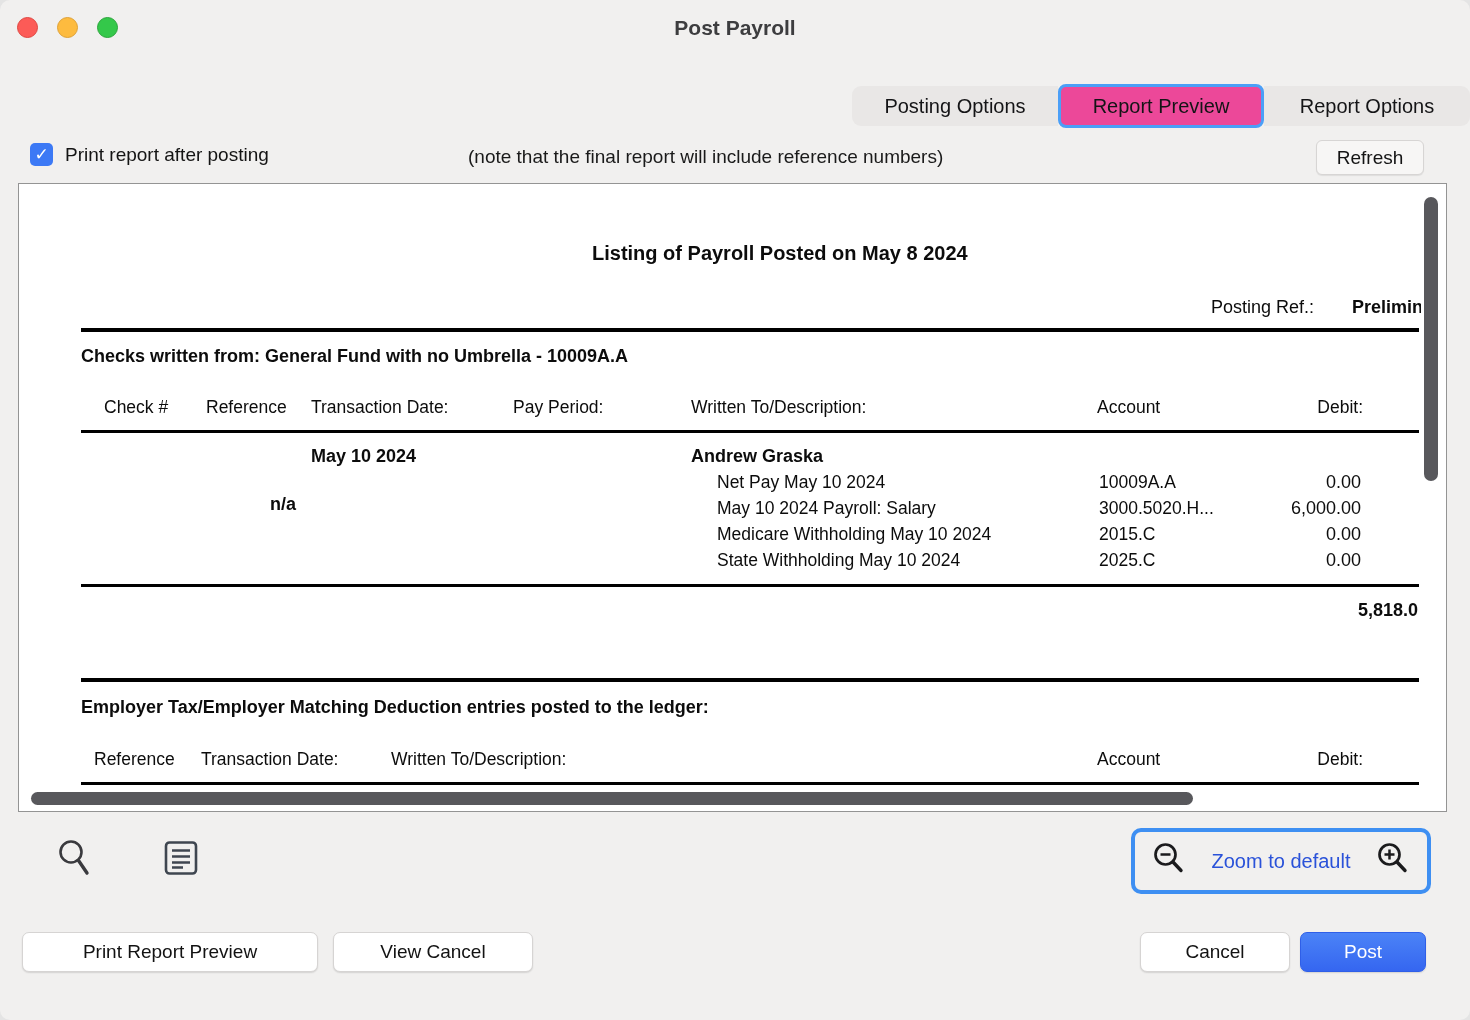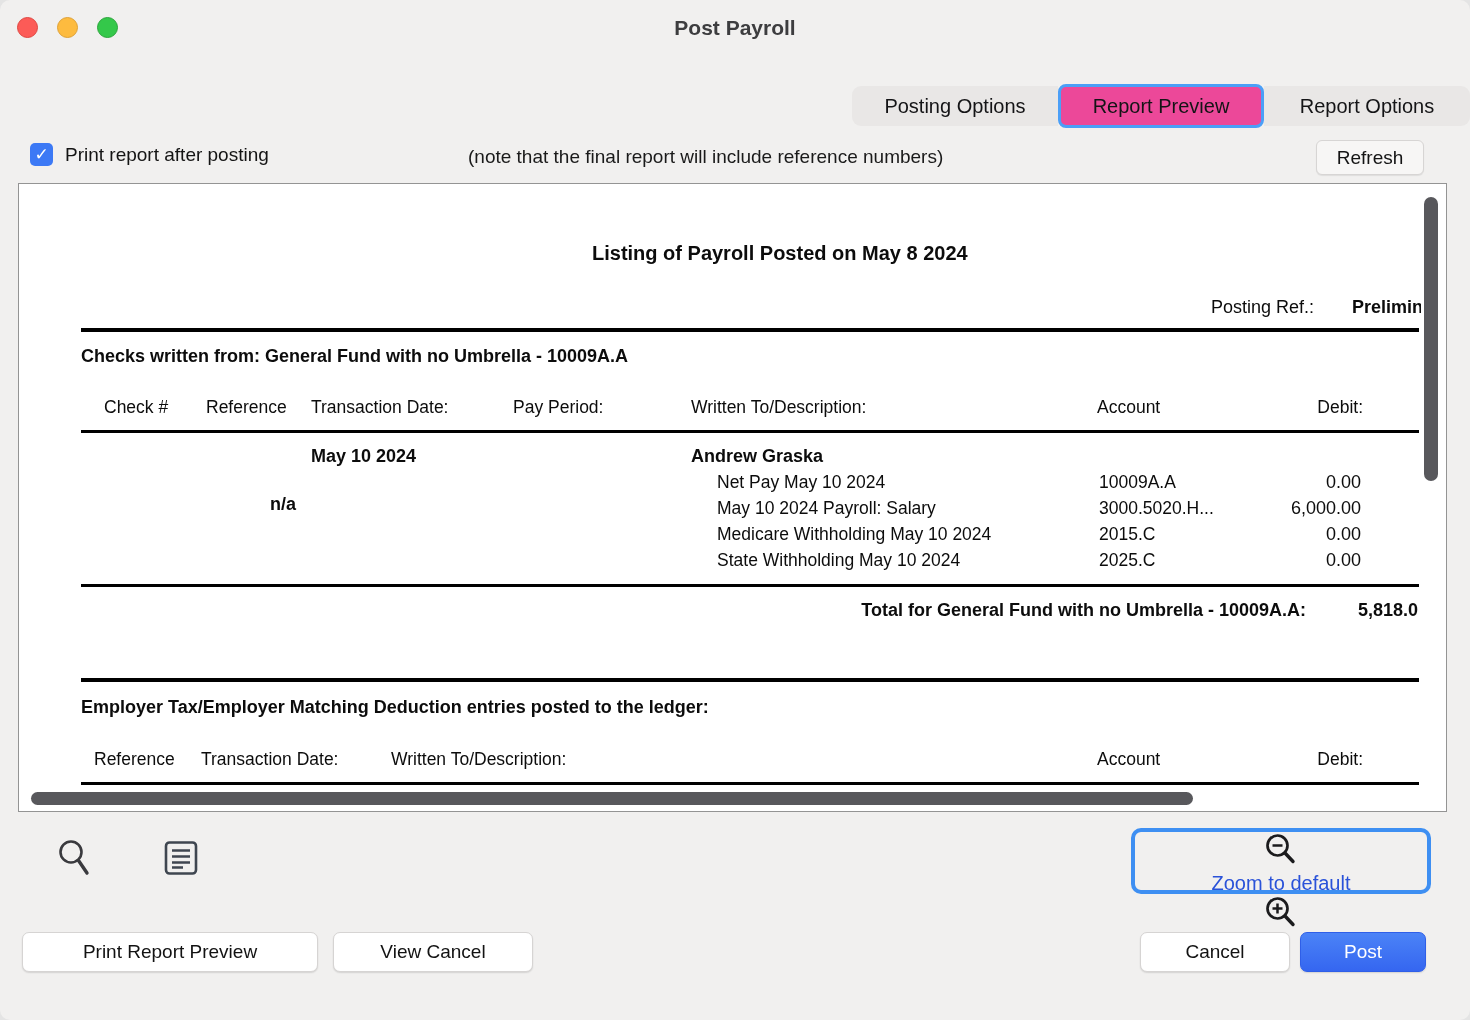--- a/index.html
+++ b/index.html
@@ -71,21 +71,21 @@
   .total-label { top:416px; left:560px; width:727px; text-align:right; font-size:18px; font-weight:bold; }
   .total-value { top:416px; left:1339px; font-size:18px; font-weight:bold; }
   .vscroll { position:absolute; left:1405px; top:13px; width:14px; height:284px; background:#58585c; border-radius:7px; }
   .hscroll { position:absolute; left:12px; top:608px; width:1162px; height:13px; background:#58585c; border-radius:7px; }
 
   
   .zoomrow { position:absolute; left:0; right:0; top:826px; height:70px; }
   .tool-icon { position:absolute; top:11px; background:none; border:none; cursor:default; }
   .tool-search { left:56px; }
   .tool-doc { left:163px; top:14px; }
-  .zoom-box { position:absolute; right:39px; top:2px; width:300px; height:66px; border:4px solid #3e8ff2; border-radius:10px; display:flex; align-items:center; justify-content:space-between; padding:0 16px; background:transparent;flex-direction:column; }
+  .zoom-box { position:absolute; right:39px; top:2px; width:300px; height:66px; border:4px solid #3e8ff2; border-radius:10px; display:flex; align-items:center; justify-content:space-between; padding:0 16px; background:transparent; }
   .zoom-label { font-size:20px; color:#2a52d9; }
 
   
   .footer { position:absolute; left:0; right:0; top:932px; height:41px; }
   .fbtn { height:40px; border-radius:7px; font-size:19px; font-family:inherit; color:#121212; background:#ffffff; border:1px solid #d6d4d3; box-shadow:0 1px 1.5px rgba(0,0,0,0.12); }
   .footer-left { position:absolute; left:22px; top:0; display:flex; gap:15px; }
   .btn-print { width:296px; }
   .btn-viewpay { width:200px; }
   .footer-right { position:absolute; right:44px; top:0; display:flex; gap:10px; }
   .btn-cancel { width:150px; }
@@ -154,21 +154,20 @@
       <div class="rc dline dl2 d-desc">Medicare Withholding May 10 2024</div>
       <div class="rc dline dl2 d-acct">2015.C</div>
       <div class="rc dline dl2 d-debit">0.00</div>
 
       <div class="rc dline dl3 d-desc">State Withholding May 10 2024</div>
       <div class="rc dline dl3 d-acct">2025.C</div>
       <div class="rc dline dl3 d-debit">0.00</div>
 
       <div class="hr hr3"></div>
 
-      <div class="rc total-label">Total for General Fund with no Umbrella - 10009A.A:</div>
       <div class="rc total-value">5,818.0</div>
 
       <div class="hr hr4"></div>
 
       <div class="rc sec-heading heading2">Employer Tax/Employer Matching Deduction entries posted to the ledger:</div>
 
       <div class="rc colhead row2 c-ref2">Reference</div>
       <div class="rc colhead row2 c-tdate2">Transaction Date:</div>
       <div class="rc colhead row2 c-wt2">Written To/Description:</div>
       <div class="rc colhead row2 c-acct">Account</div>

